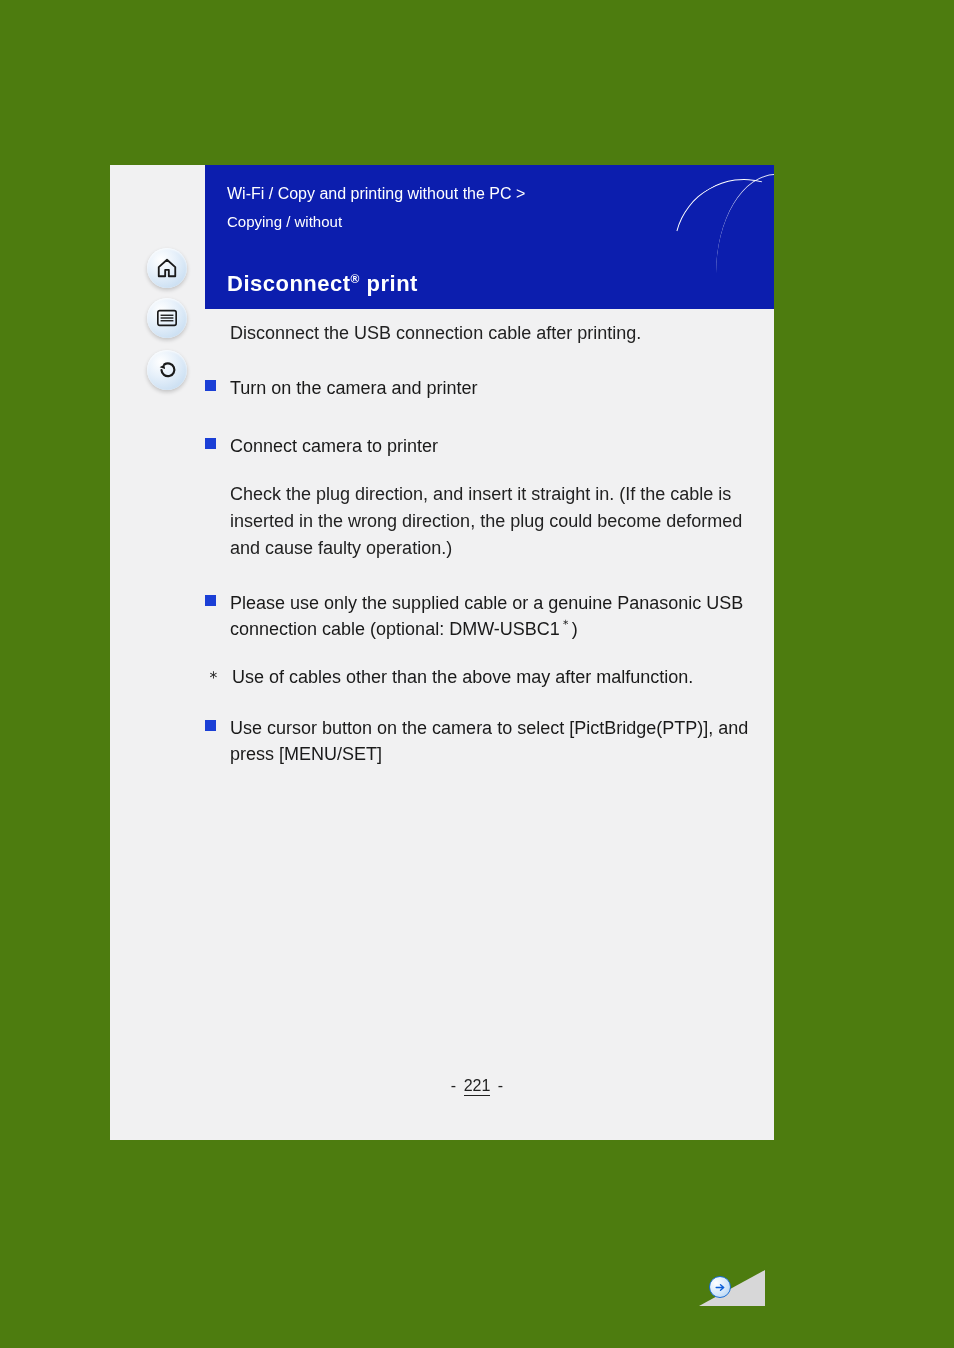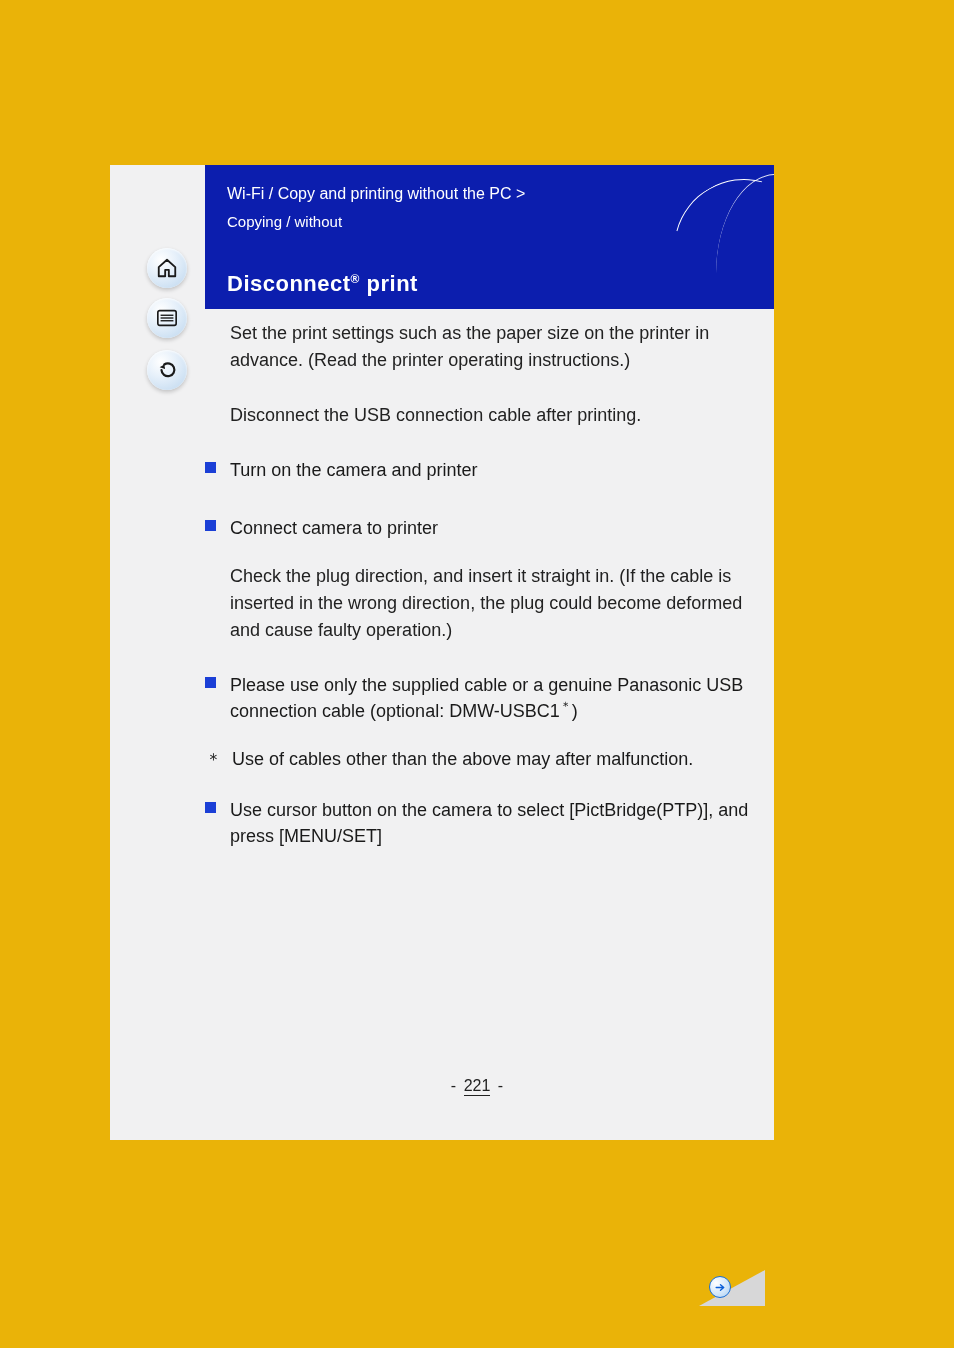--- a/index.html
+++ b/index.html
@@ -1,21 +1,21 @@
 <!DOCTYPE html>
 <html><head>
 <meta charset="utf-8">
 <style>
   * { margin: 0; padding: 0; box-sizing: border-box; }
   body { font-family: Arial, Helvetica, sans-serif; background: #fff; }
   .page {
     width: 954px;
     height: 1348px;
     position: relative;
-    background: #eab308;
+    background: #4d7c0f;
     margin: 0 auto;
   }
   .main-area {
     position: absolute;
     left: 110px;
     top: 165px;
     width: 664px;
     height: 975px;
     background: #f1f1f2;
   }
@@ -226,21 +226,20 @@
       <span>Wi-Fi / Copy and printing without the PC</span><span> &gt; </span>
     </div>
     <div class="header-subnav">Copying / without</div>
     <div class="header-title">
       <span>Disconnect</span><span class="reg-mark">®</span><span> print</span>
     </div>
   </div>
 
   <div class="content">
 
-    <div class="item-desc">Set the print settings such as the paper size on the printer in advance. (Read the printer operating instructions.)</div>
 
     <div class="item-desc">Disconnect the USB connection cable after printing.</div>
 
     <div class="item">
       <div class="bullet"></div>
       <div class="item-title">Turn on the camera and printer</div>
     </div>
     <div style="height:10px"></div>
 
     <div class="item">

